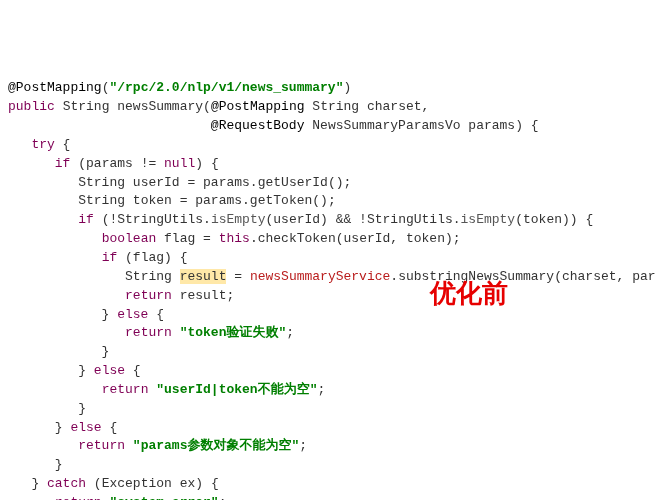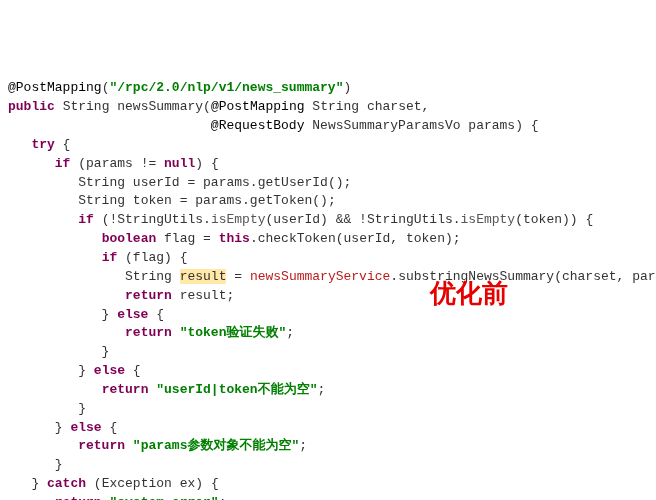--- a/index.html
+++ b/index.html
@@ -8,21 +8,21 @@
     font-family: Consolas, Menlo, "Courier New", monospace;
     font-size: 13px;
     line-height: 1.45;
     background: #fff;
     color: #333;
     white-space: pre;
     position: relative;
     width: 656px;
     box-sizing: border-box;
   }
-  .kw { color: #7f0055; font-weight: bold; }      
+  .kw { color: #7f0055; font-weight: normal; }      
   .ann { color: #000000; }                         
   .str { color: #007f00; font-weight: bold; }
   .call { color: #555; }       
   .fld { color: #b91c1c; }
   .hl { background: #ffe8a8; }                     
   .note {
     position: absolute;
     color: #e60000;
     font-family: "Microsoft YaHei", "SimHei", sans-serif;
     font-size: 26px;

